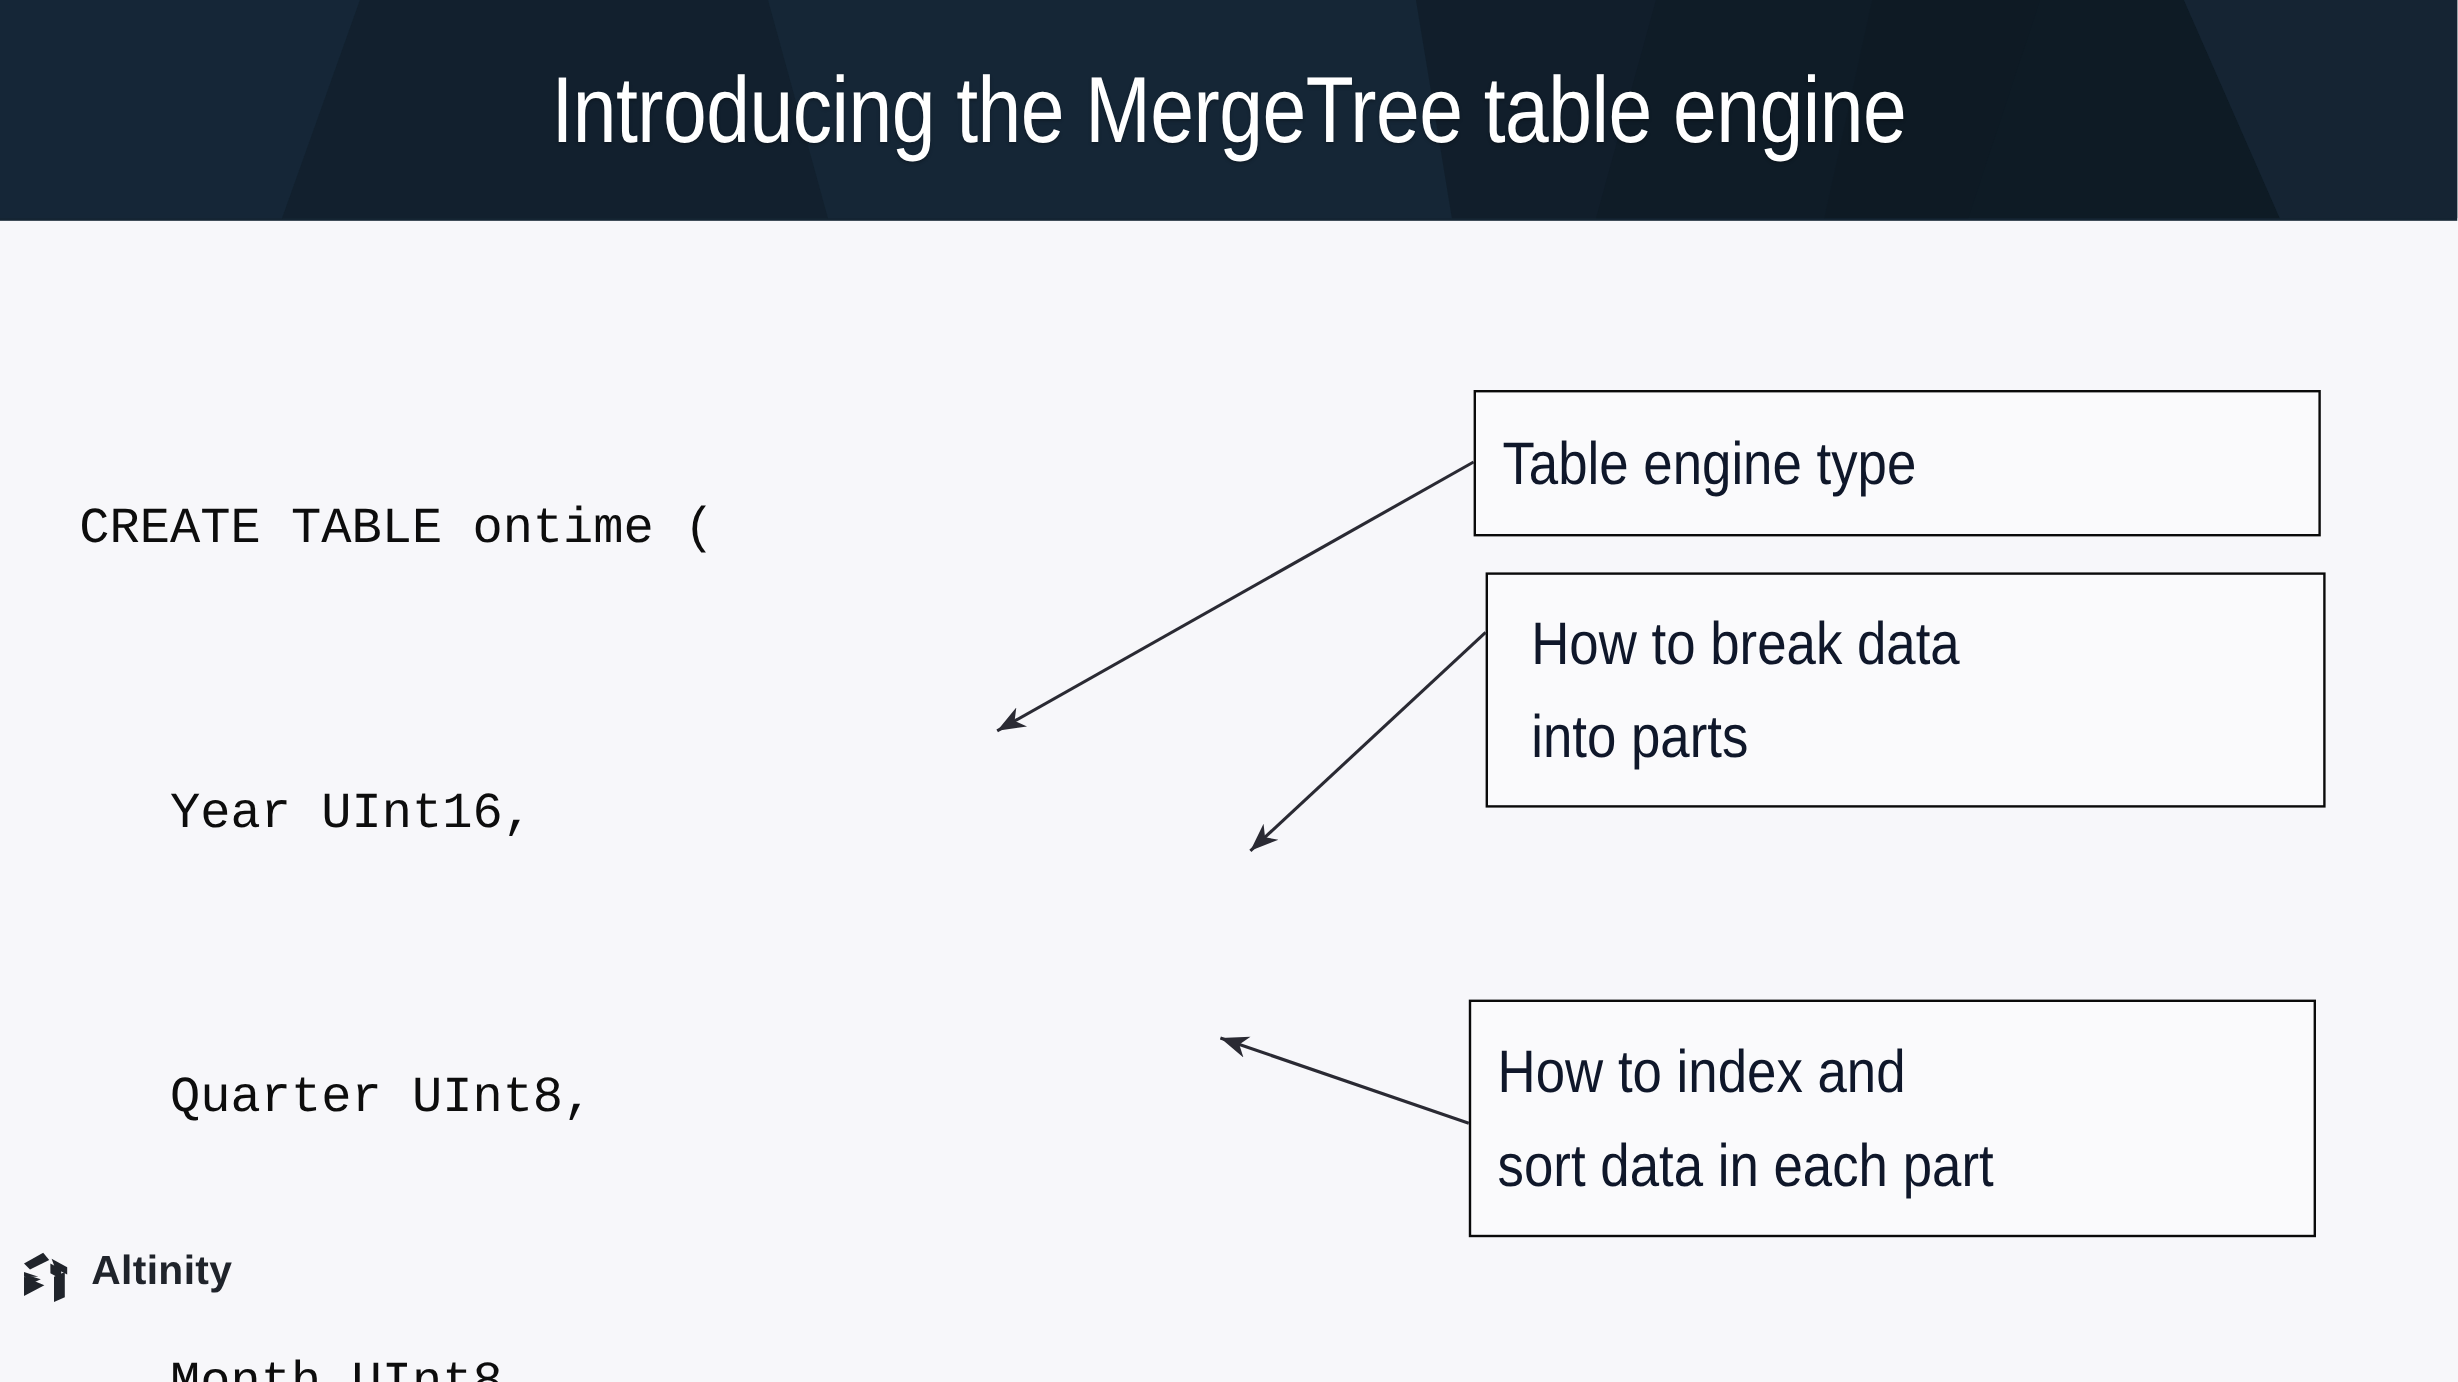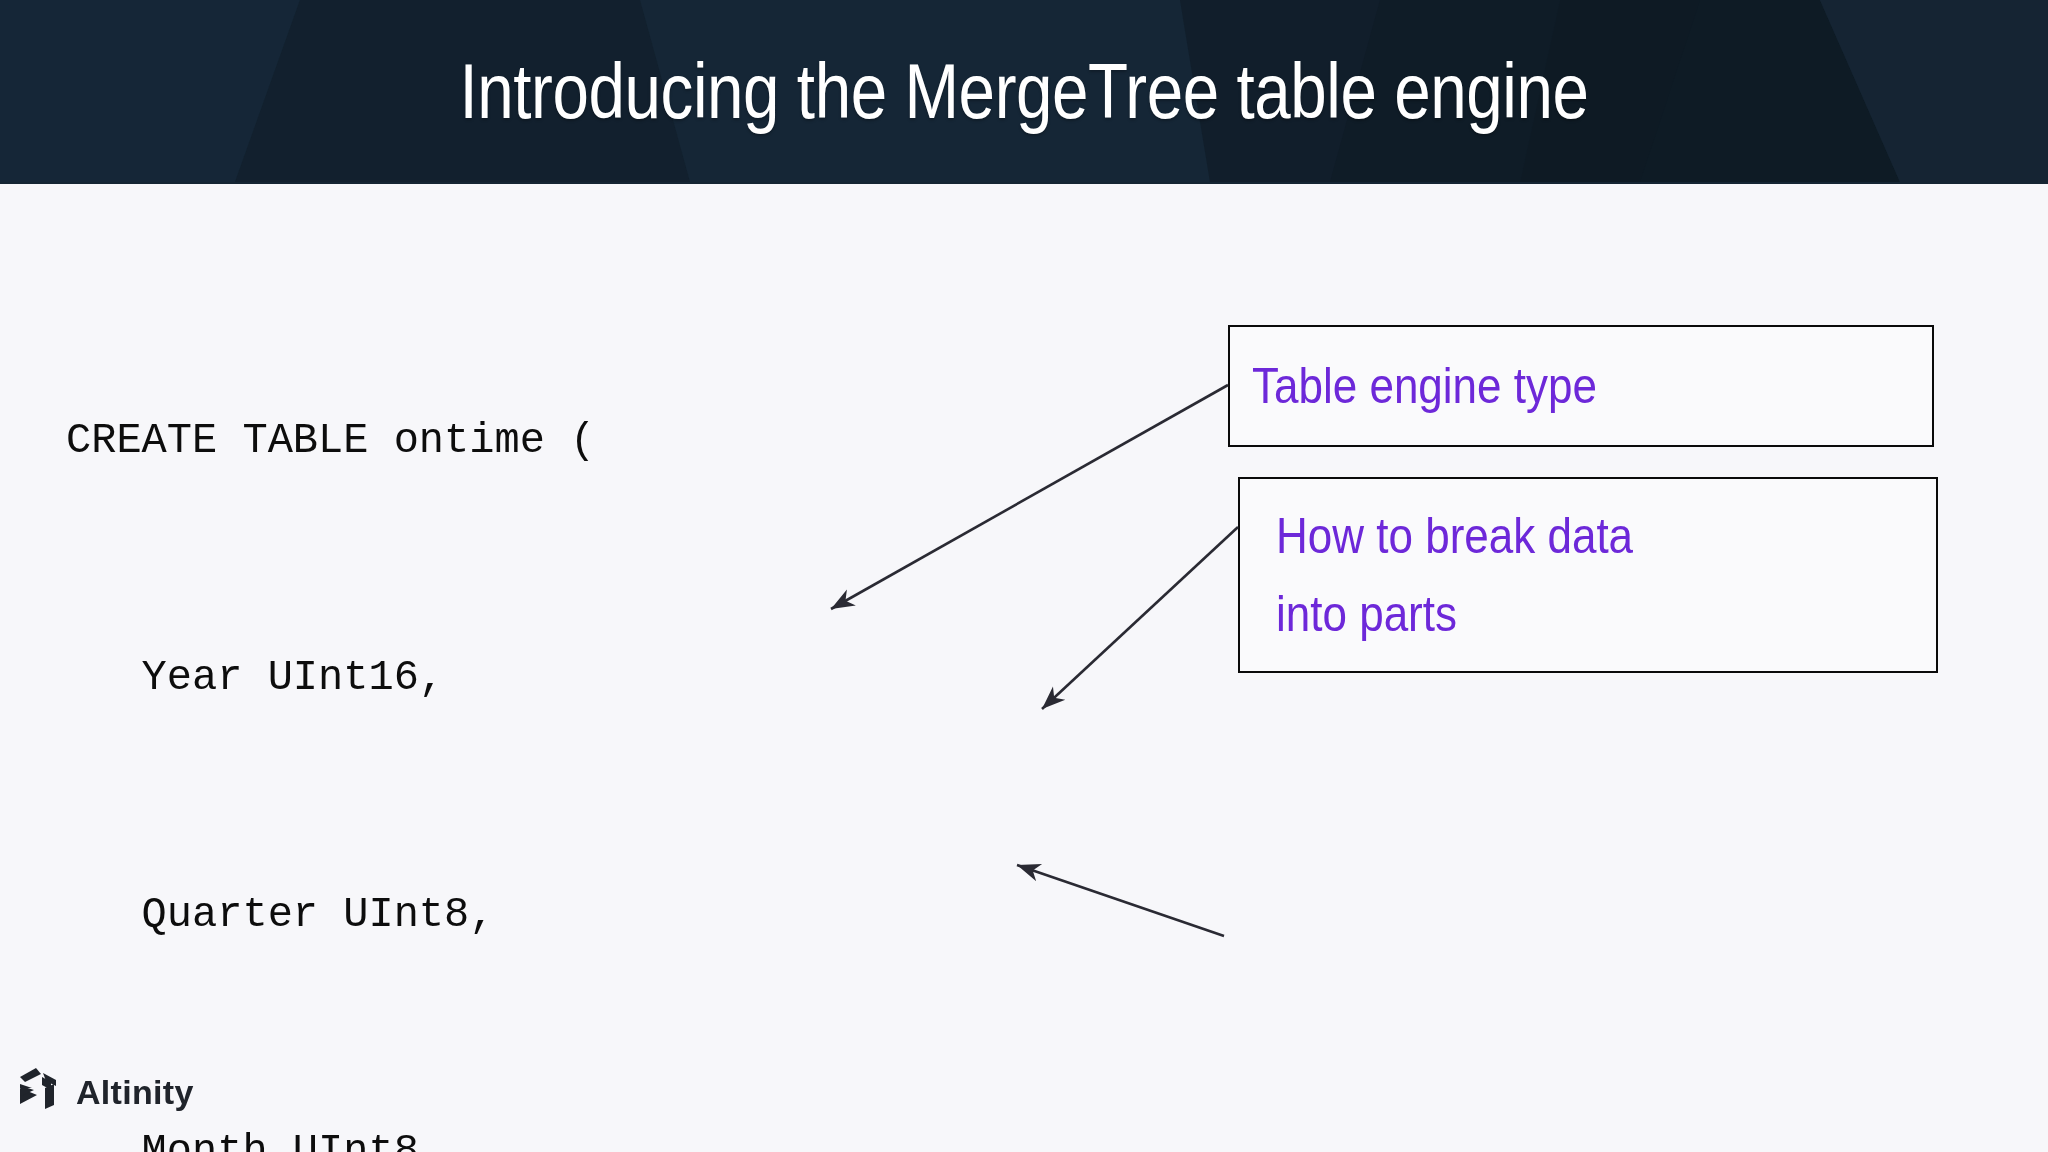--- a/index.html
+++ b/index.html
@@ -79,21 +79,21 @@
   
   .callout {
     position: absolute;
     box-sizing: border-box;
     border: 2px solid #0a0a0a;
     background: #fafafc;
     display: flex;
     flex-direction: column;
     justify-content: center;
     padding-left: 22px;
-    color: #6d28d9;
+    color: #0f172a;
     font-family: "Liberation Sans Narrow", "Liberation Sans", sans-serif;
     font-size: 50px;
     line-height: 78px;
     transform-origin: left center;
   }
   .callout .cl-line {
     transform: scaleX(0.88);
     transform-origin: left center;
     white-space: nowrap;
   }
@@ -125,23 +125,23 @@
     top: 0;
     width: 2048px;
     height: 1152px;
     pointer-events: none;
   }
 
   
   .logo {
     position: absolute;
     left: 14px;
-    top: 1064px;
+    top: 1040px;
     display: flex;
-    align-items: flex-end;
+    align-items: flex-start;
     gap: 14px;
   }
   .logo-mark {
     width: 48px;
     height: 48px;
   }
   .logo-text {
     font-family: "Liberation Sans", sans-serif;
     font-size: 34px;
     font-weight: 600;
@@ -181,20 +181,24 @@
 
   <div class="callout" id="callout-engine">
     <div class="cl-line">Table engine type</div>
   </div>
 
   <div class="callout" id="callout-partition">
     <div class="cl-line">How to break data</div>
     <div class="cl-line">into parts</div>
   </div>
 
+  <div class="callout" id="callout-order">
+    <div class="cl-line">How to index and</div>
+    <div class="cl-line">sort data in each part</div>
+  </div>
 
   <svg class="arrows" viewBox="0 0 2048 1152">
     <defs>
       <marker id="ah" markerWidth="12" markerHeight="12" refX="9" refY="4.5" orient="auto" markerUnits="strokeWidth">
         <path d="M9,4.5 L0,8 L2.6,4.5 L0,1 Z" fill="#2a2a33"></path>
       </marker>
     </defs>
     <line x1="1228" y1="385" x2="831" y2="609" stroke="#2a2a33" stroke-width="2.6" marker-end="url(#ah)"></line>
     <line x1="1238" y1="527" x2="1042" y2="709" stroke="#2a2a33" stroke-width="2.6" marker-end="url(#ah)"></line>
     <line x1="1224" y1="936" x2="1017" y2="865" stroke="#2a2a33" stroke-width="2.6" marker-end="url(#ah)"></line>

